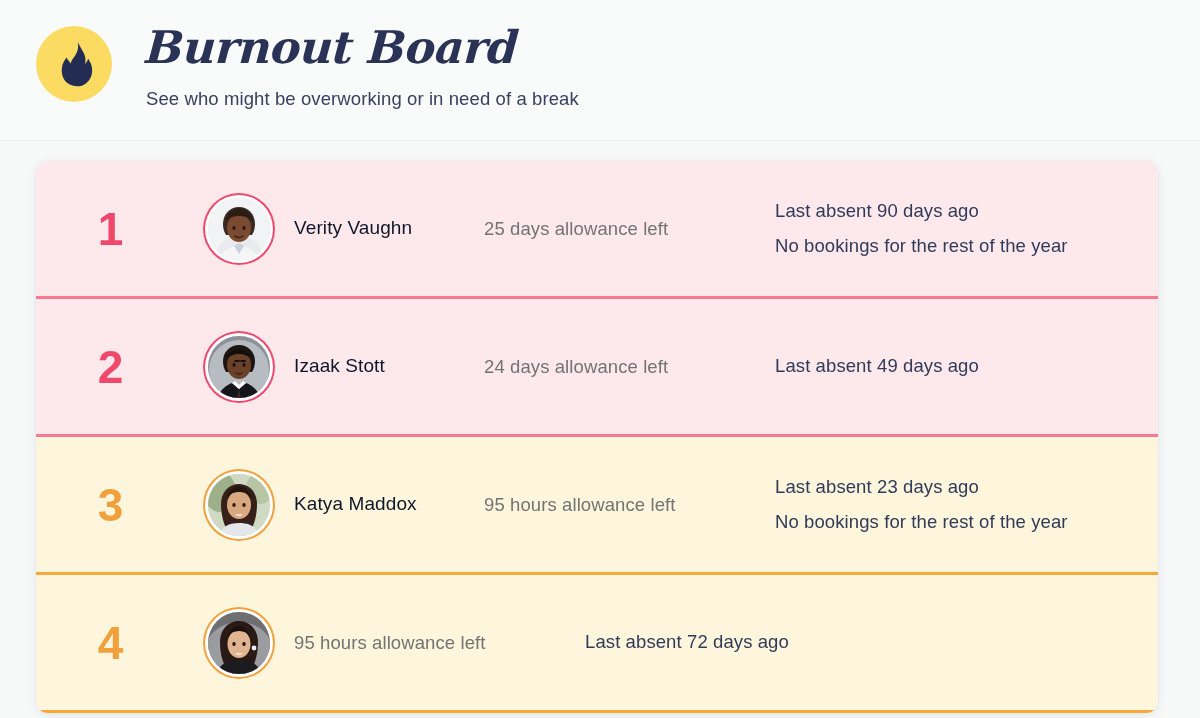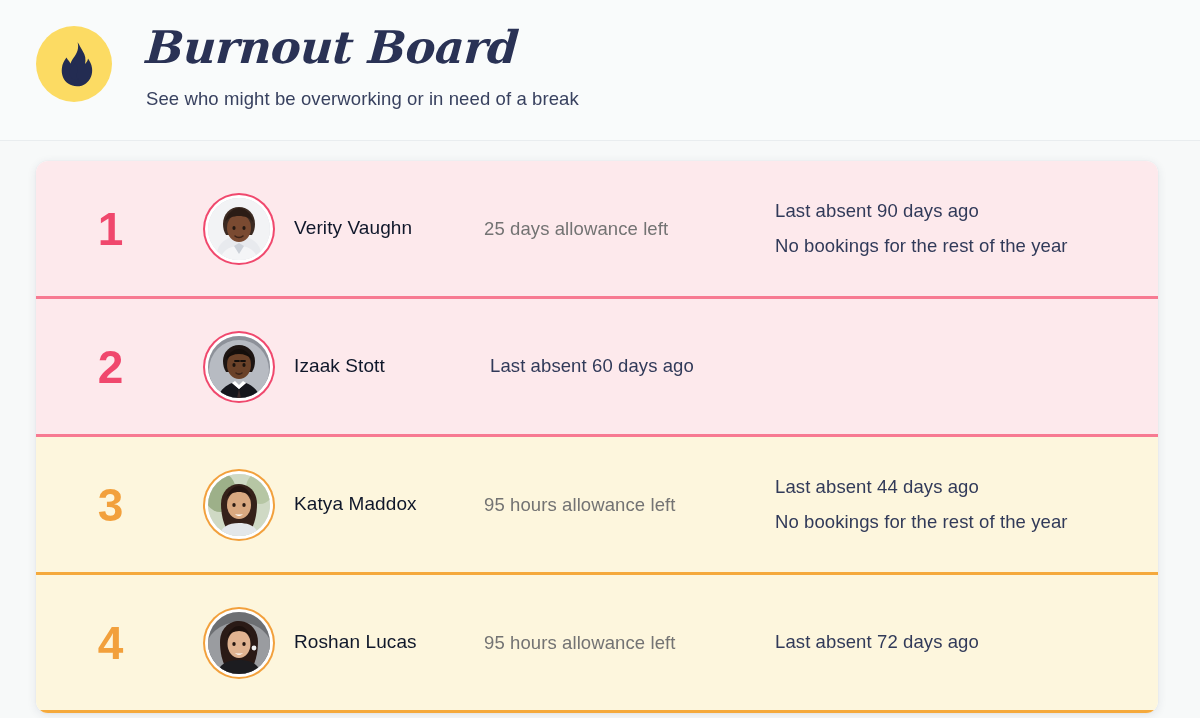--- a/index.html
+++ b/index.html
@@ -215,22 +215,23 @@
             <path d="M28 37c2 1.5 4 1.5 6 0" stroke="#3a241a" stroke-width="1.5" fill="none" stroke-linecap="round"></path>
             <path d="M10 62c2-9 9-13 14-15l7 6 7-6c5 2 12 6 14 15z" fill="#15161c"></path>
             <path d="M24 47l7 6 7-6-3-2-4 4-4-4z" fill="#ffffff"></path>
             <path d="M31 53l-2 9h4z" fill="#3a2a2a"></path>
           </svg>
         </div>
       </div>
       <div class="name-cell">
         <a class="person-name" href="#">Izaak Stott</a>
       </div>
-      <div class="detail-cell">
-        <div class="detail-line">Last absent 60 days ago</div>
+      <div class="allowance-cell">24 days allowance left</div>
+      <div class="detail-cell">
+        <div class="detail-line">Last absent 49 days ago</div>
       </div>
     </div>
 
     <div class="board-row tone-warn">
       <div class="rank-cell">3</div>
       <div class="avatar-cell">
         <div class="avatar" style="--ring:#f2a03c">
           <svg viewBox="0 0 62 62" aria-hidden="true">
             <rect width="62" height="62" fill="#cfd9c4"></rect>
             <ellipse cx="12" cy="18" rx="16" ry="20" fill="#9db089"></ellipse>
@@ -243,21 +244,21 @@
             <path d="M27 40c2 2.5 6 2.5 8 0-2 .8-6 .8-8 0z" fill="#ffffff"></path>
             <path d="M11 62c2-9 9-13 20-13s18 4 20 13z" fill="#e3e7ea"></path>
           </svg>
         </div>
       </div>
       <div class="name-cell">
         <a class="person-name" href="#">Katya Maddox</a>
       </div>
       <div class="allowance-cell">95 hours allowance left</div>
       <div class="detail-cell">
-        <div class="detail-line">Last absent 44 days ago</div>
+        <div class="detail-line">Last absent 23 days ago</div>
         <div class="detail-line">No bookings for the rest of the year</div>
       </div>
     </div>
 
     <div class="board-row tone-warn">
       <div class="rank-cell">4</div>
       <div class="avatar-cell">
         <div class="avatar" style="--ring:#f2a03c">
           <svg viewBox="0 0 62 62" aria-hidden="true">
             <rect width="62" height="62" fill="#6d6f73"></rect>
@@ -266,23 +267,20 @@
             <ellipse cx="31" cy="32" rx="11.5" ry="14" fill="#e0b391"></ellipse>
             <path d="M19 25c3-8 8-11 12-11s9 3 12 11c-3-4-7-6-12-6s-9 2-12 6z" fill="#1d110e"></path>
             <ellipse cx="26" cy="32" rx="1.7" ry="2.1" fill="#241610"></ellipse>
             <ellipse cx="36" cy="32" rx="1.7" ry="2.1" fill="#241610"></ellipse>
             <path d="M27 41c2 2.4 6 2.4 8 0-2 .7-6 .7-8 0z" fill="#ffffff"></path>
             <circle cx="46" cy="36" r="2.4" fill="#f0f1f2"></circle>
             <path d="M9 62c2-10 10-14 22-14s20 4 22 14z" fill="#1c1c20"></path>
           </svg>
         </div>
       </div>
-      <div class="name-cell">
-        <a class="person-name" href="#">Roshan Lucas</a>
-      </div>
       <div class="allowance-cell">95 hours allowance left</div>
       <div class="detail-cell">
         <div class="detail-line">Last absent 72 days ago</div>
       </div>
     </div>
 
   </div>
 </main>
 
 </body></html>

